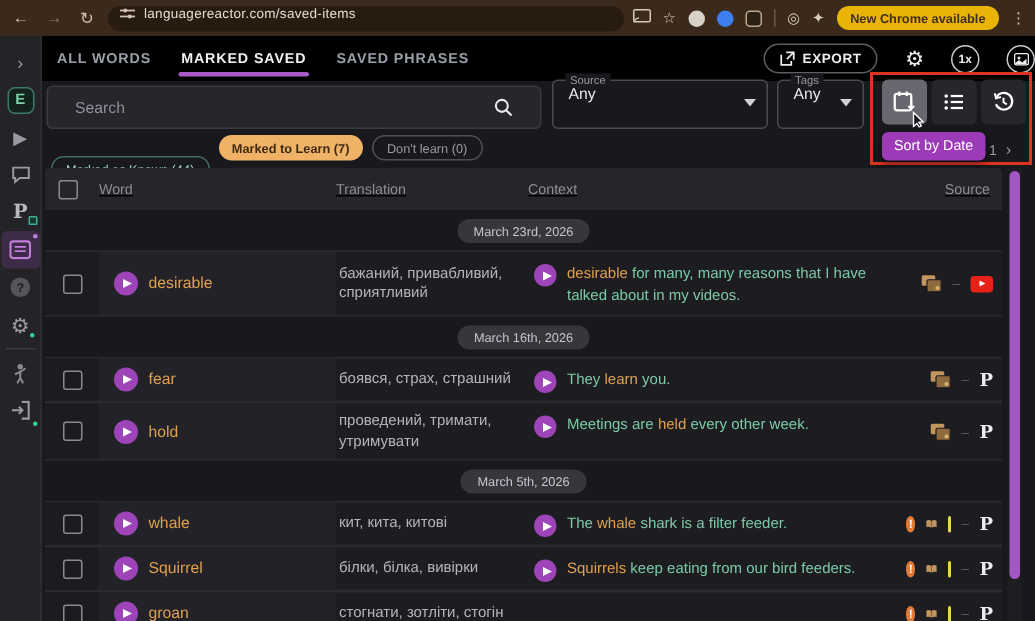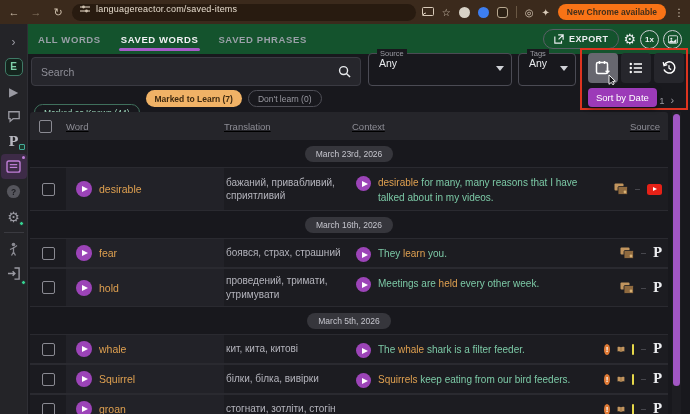--- a/index.html
+++ b/index.html
@@ -15,55 +15,55 @@
     height:17px; width:398px; padding:0 8px; }
   .urlpill .url { color:#e6dccd; font-size:9px; letter-spacing:.2px; }
   .tune { display:inline-flex; }
   .br-right { display:flex; align-items:center; gap:8px; margin-left:auto; }
   .br-ic { color:#d9cbb9; font-size:10px; }
   .extdot { width:11px; height:11px; border-radius:50%; }
   .extdot.grey { background:#d8d2c6; }
   .extdot.blue { background:#3d7ef0; }
   .extsq { width:11px; height:11px; border-radius:3px; border:1.5px solid #b8a document;a890; border:1.5px solid #b8a890; background:#2c2014; }
   .vsep { width:1px; height:12px; background:#6a5844; }
-  .chromepill { background:#f97316; color:#412f1b; font-size:8.5px; font-weight:bold;
+  .chromepill { background:#eab308; color:#412f1b; font-size:8.5px; font-weight:bold;
     padding:3px 9px; border-radius:9px; white-space:nowrap; }
 
   
   .app { position:absolute; top:24px; left:0; width:690px; height:390px; display:flex; }
   .sidebar { width:28px; background:#242428; border-right:1px solid #2f2f35; display:flex;
     flex-direction:column; align-items:center; padding-top:5px; flex:0 0 auto; position:relative; }
   .sb { width:28px; height:25px; display:flex; align-items:center; justify-content:center;
     color:#9a9aa2; font-size:12px; position:relative; }
   .ebadge { width:18px; height:18px; border:1.5px solid #3f7a66; border-radius:5px; background:#14241d;
     color:#7ed0a8; font-size:10px; font-weight:bold; display:flex; align-items:center; justify-content:center; }
   .sb-active { background:rgba(150,70,180,.22); width:26px; border-radius:4px; }
   .sb-active::before { content:""; position:absolute; left:-4px; top:3px; width:2px; height:18px; background:#b25fd2; border-radius:1px; }
   .sb-active::after { content:""; position:absolute; right:2px; top:2px; width:3px; height:3px; border-radius:50%; background:#c07fd8; }
   .gdot { position:absolute; right:4px; bottom:3px; width:5px; height:5px; border-radius:50%; background:#35d392; border:1px solid #242428; }
   .pbadge { position:absolute; right:3px; bottom:4px; width:6px; height:6px; background:#1b3a2c; border:1px solid #4a9; border-radius:1px; }
   .sb-div { width:20px; height:1px; background:#3a3a40; margin:3px 0; }
 
   
   .main { position:relative; flex:1; background:#18181d; overflow:hidden; }
-  .tabbar { position:absolute; top:0; left:0; right:0; height:30px; background:#14532d;
+  .tabbar { position:absolute; top:0; left:0; right:0; height:30px; background:#000000;
     display:flex; align-items:center; padding-left:10px; gap:20px; }
   .tab { color:#9aa0a8; font-size:9.5px; font-weight:bold; letter-spacing:.6px; position:relative; height:30px; display:flex; align-items:center; }
   .tab.active { color:#f0f1f4; }
   .tab.active::after { content:""; position:absolute; left:-2px; right:-2px; bottom:3px; height:3px; background:#a65bc8; border-radius:2px; }
-  .tab-actions { margin-left:auto; display:flex; align-items:center; gap:4px; padding-right:8px; }
+  .tab-actions { margin-left:auto; display:flex; align-items:center; gap:18px; }
   .exportbtn { display:flex; align-items:center; gap:5px; border:1px solid #5a5f66; border-radius:13px;
     height:20px; padding:0 10px; color:#eceef1; font-size:9px; font-weight:bold; letter-spacing:.4px; }
   .gear { color:#eceef1; font-size:14px; line-height:1; }
   .circlebtn { width:19px; height:19px; border:1.5px solid #c9cbd0; border-radius:50%; color:#eceef1;
     font-size:8px; font-weight:bold; display:flex; align-items:center; justify-content:center; }
 
   
   .searchbox { position:absolute; left:3px; top:33px; width:330px; height:29px; background:#26262c;
-    border:1px solid #3a3a42; border-radius:4px; display:flex; align-items:center; padding:0 9px; }
+    border:1px solid #3a3a42; border-radius:4px; display:flex; align-items:center; padding:0 18px; }
   .searchbox input { flex:1; background:transparent; border:none; outline:none; color:#d8d8de; font-size:10.5px; font-family:inherit; }
   .searchbox input::placeholder { color:#8f8f98; }
   .fieldset { position:absolute; top:29px; height:33px; border:1px solid #4b4b54; border-radius:4px; }
   .fs-source { left:340px; width:144px; }
   .fs-tags { left:490px; width:58px; }
   .fs-label { position:absolute; top:-5px; left:8px; background:#18181d; padding:0 3px; color:#9a9aa2; font-size:7.5px; }
   .fs-value { position:absolute; left:10px; top:3px; color:#e8eaed; font-size:10.5px; }
   .fs-caret { position:absolute; right:7px; top:12px; width:0; height:0; border-left:4px solid transparent;
     border-right:4px solid transparent; border-top:5px solid #cfd1d6; }
 
@@ -210,21 +210,21 @@
             <path d="M1 7h7M6 4.5L8.5 7 6 9.5" fill="none" stroke="#9a9aa2" stroke-width="1.5"></path>
           </svg>
         <span class="gdot" style="right:2px;bottom:1px;"></span>
       </div>
     </div>
 
     <div class="main">
 
       <div class="tabbar">
         <div class="tab">ALL WORDS</div>
-        <div class="tab active">SAVED WORDS</div>
+        <div class="tab active">MARKED SAVED</div>
         <div class="tab">SAVED PHRASES</div>
         <div class="tab-actions">
           <div class="exportbtn">
             <svg width="10" height="10" viewBox="0 0 12 12">
                 <path d="M1 3v8h8V8" fill="none" stroke="#eceef1" stroke-width="1.4"></path>
                 <path d="M5 1h6v6M11 1L5.5 6.5" fill="none" stroke="#eceef1" stroke-width="1.4"></path>
               </svg>
             <span>EXPORT</span>
           </div>
           <span class="gear">⚙</span>

